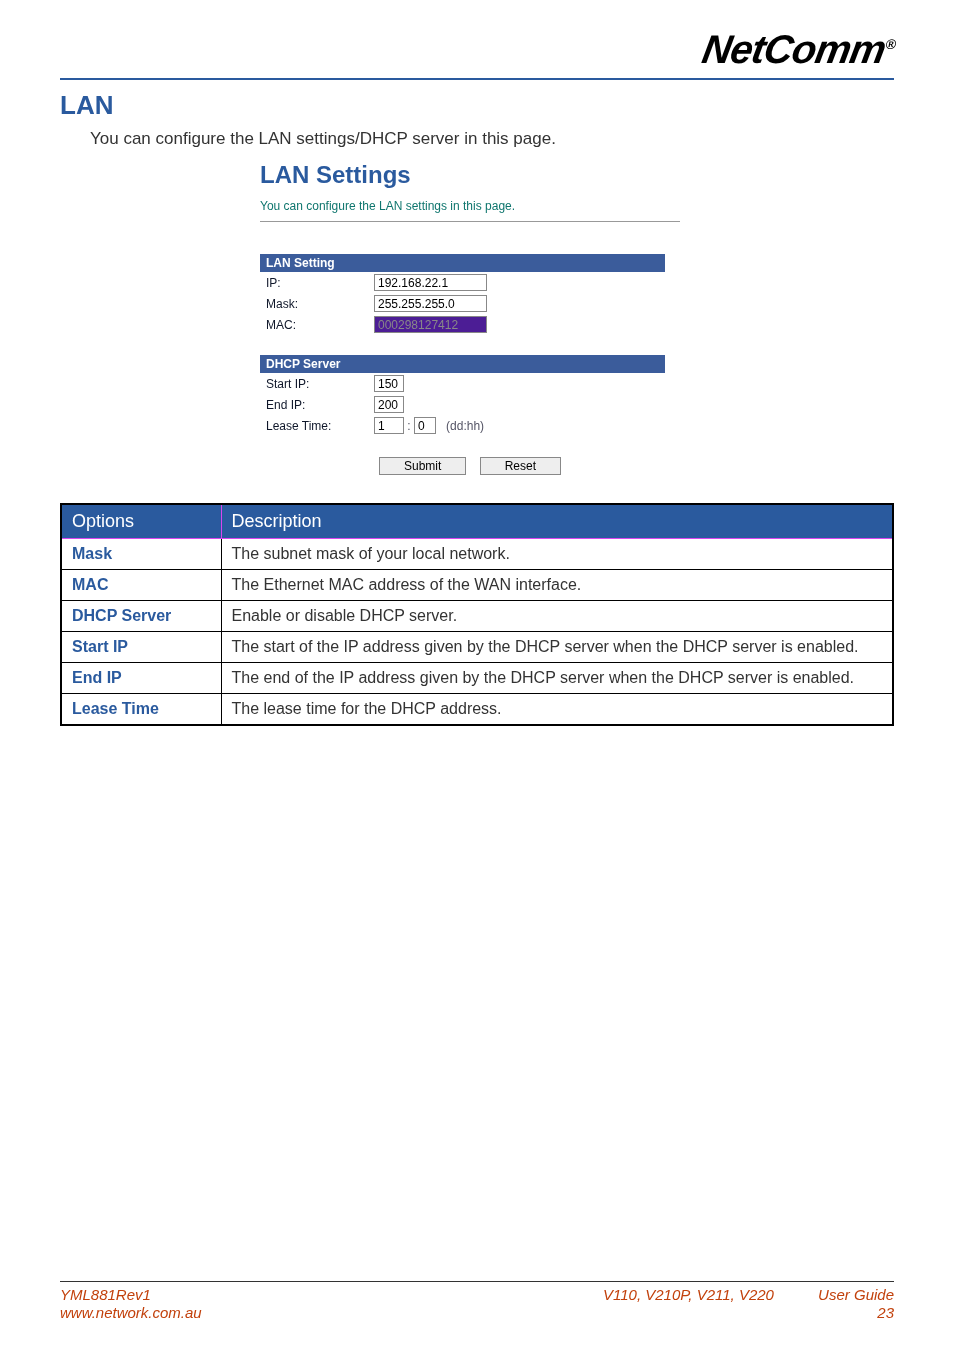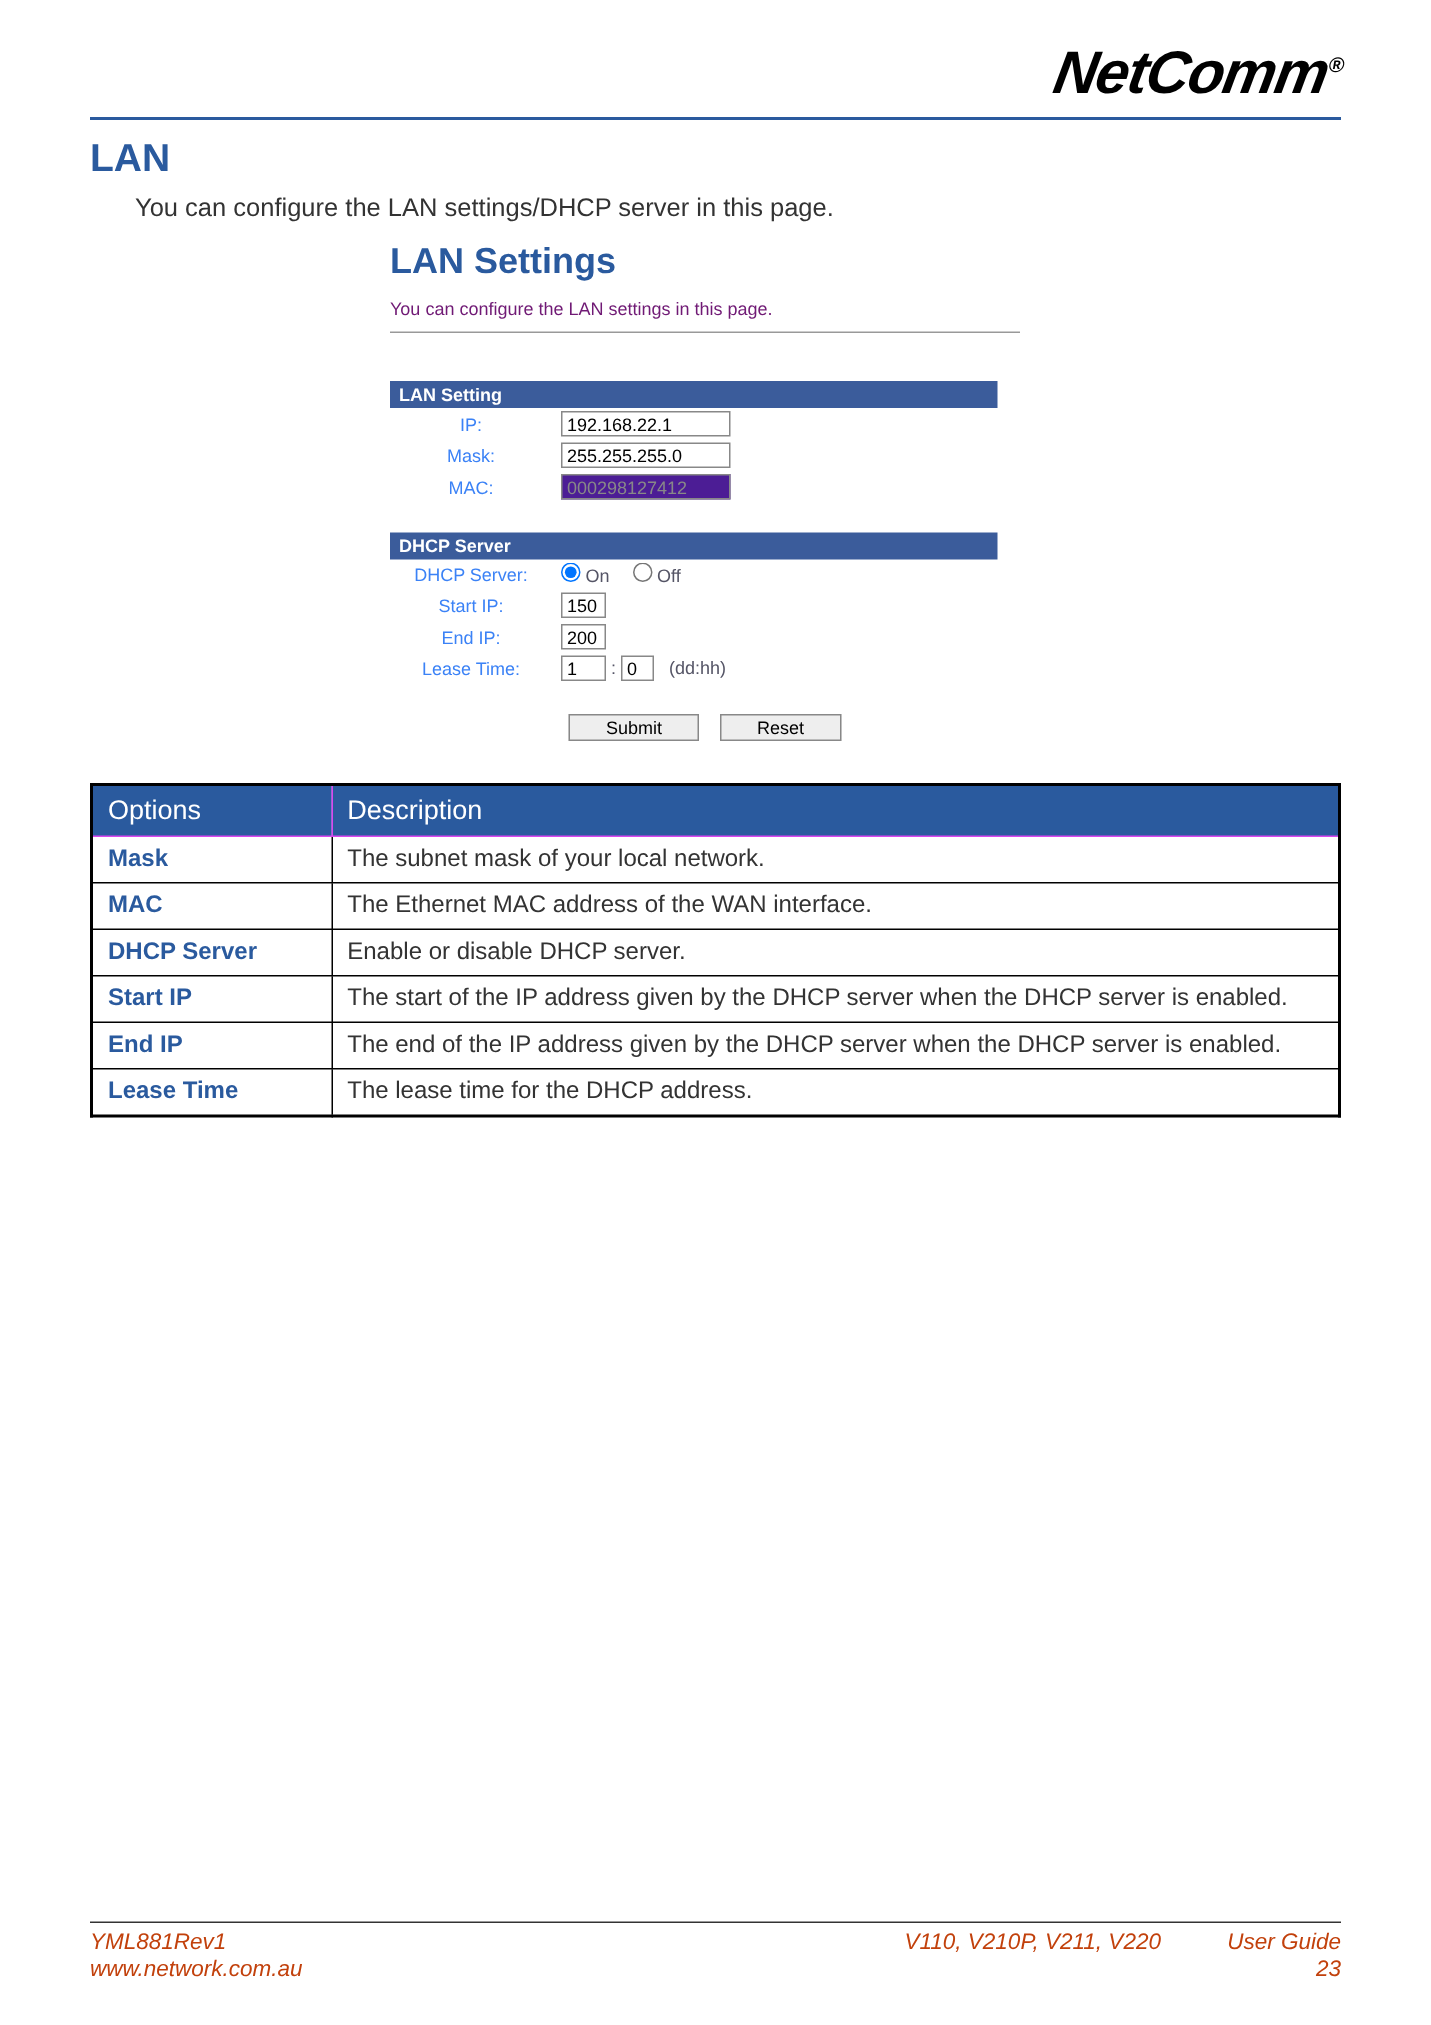--- a/index.html
+++ b/index.html
@@ -54,21 +54,21 @@
       font-family: Arial, sans-serif;
     }
     .emb-title {
       color: #2a5a9e;
       font-size: 24px;
       font-weight: 600;
       margin-bottom: 10px;
     }
     .emb-subtitle {
       font-size: 12px;
-      color: #701a75;
+      color: #0f766e;
       padding-bottom: 8px;
       border-bottom: 1px solid #999;
       margin-bottom: 32px;
     }
     .form-table {
       width: 405px;
       font-size: 12px;
       border-collapse: collapse;
       margin-bottom: 20px;
     }
@@ -79,22 +79,21 @@
       padding: 2px 6px;
       font-weight: bold;
     }
     .form-table td {
       padding: 2px 6px;
       color: #556;
       vertical-align: middle;
     }
     .form-table td:first-child {
       width: 108px;
-      color: #3b82f6;
-      text-align: center;
+      color: #0f172a;
     }
     .form-table input[type="text"] {
       font-size: 12px;
       padding: 1px 3px;
       border: 1px solid #888;
       background: #fff;
       height: 17px;
     }
     .form-table input[disabled] {
       background: #4c1d95;
@@ -203,29 +202,20 @@
       </tr>
     </tbody>
       </table>
 
     <table class="form-table">
       <tbody>
           <tr>
             <th colspan="2">DHCP Server</th>
           </tr>
       <tr>
-        <td>DHCP Server:</td>
-        <td>
-          <input type="radio" name="dhcp" checked="" style="">
-          <span class="radio-label">On</span>
-          <input type="radio" name="dhcp" style="">
-          <span class="radio-label">Off</span>
-        </td>
-      </tr>
-      <tr>
         <td>Start IP:</td>
         <td><input type="text" class="narrow" value="150" style=""></td>
       </tr>
       <tr>
         <td>End IP:</td>
         <td><input type="text" class="narrow" value="200" style=""></td>
       </tr>
       <tr>
         <td>Lease Time:</td>
         <td>

